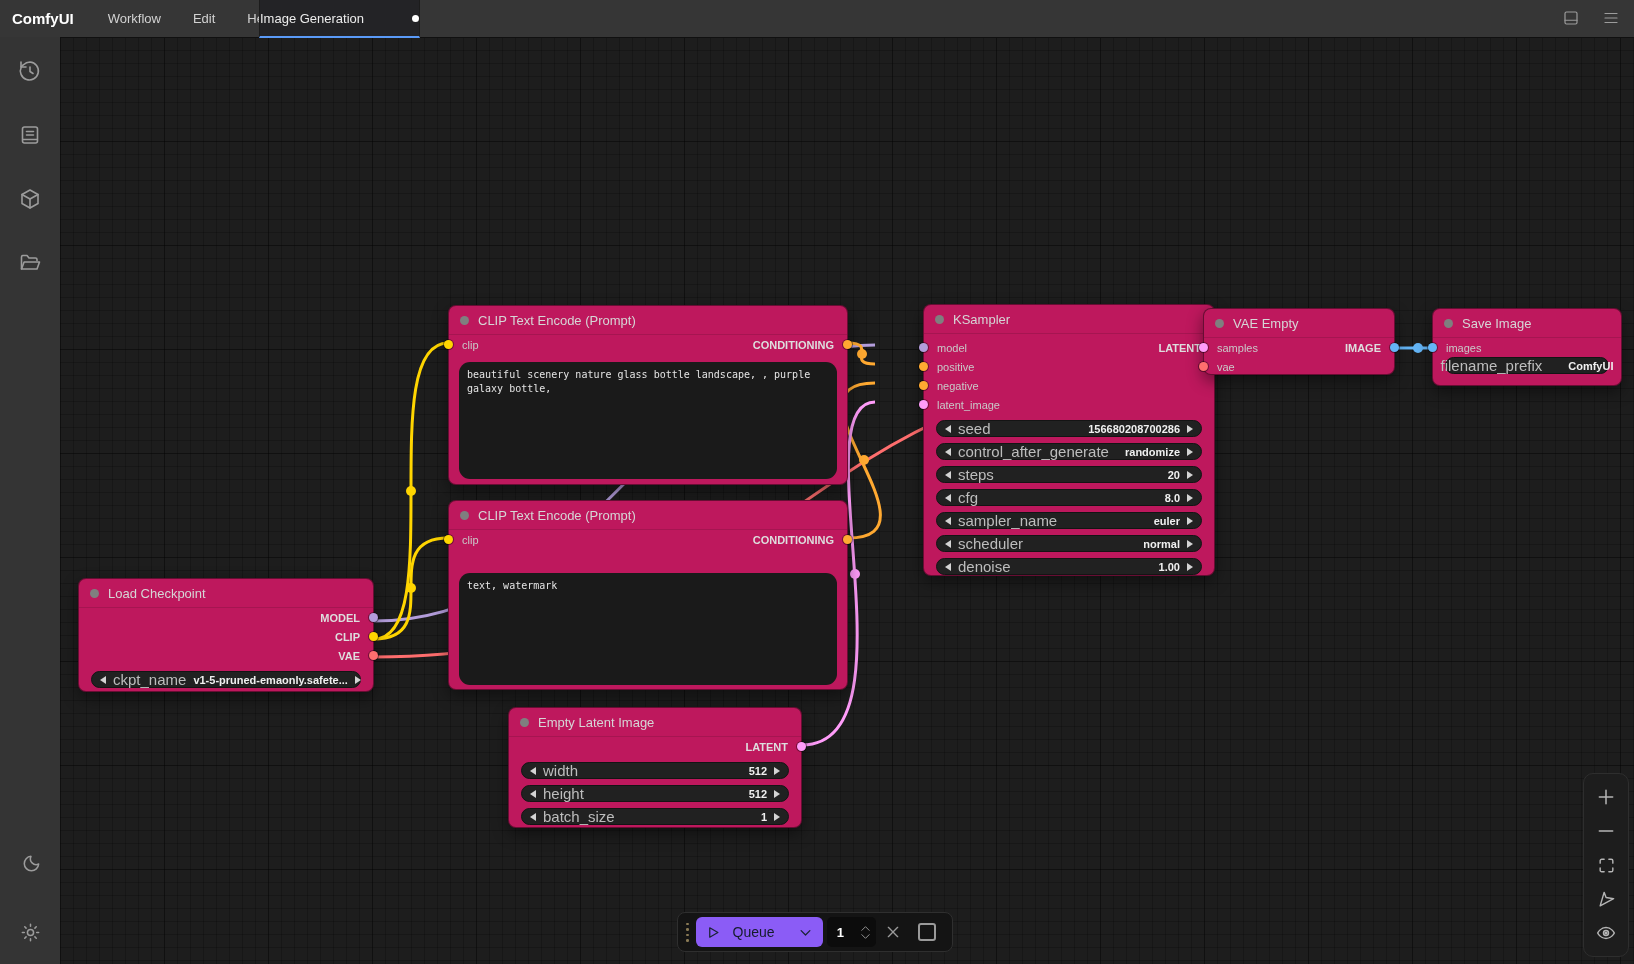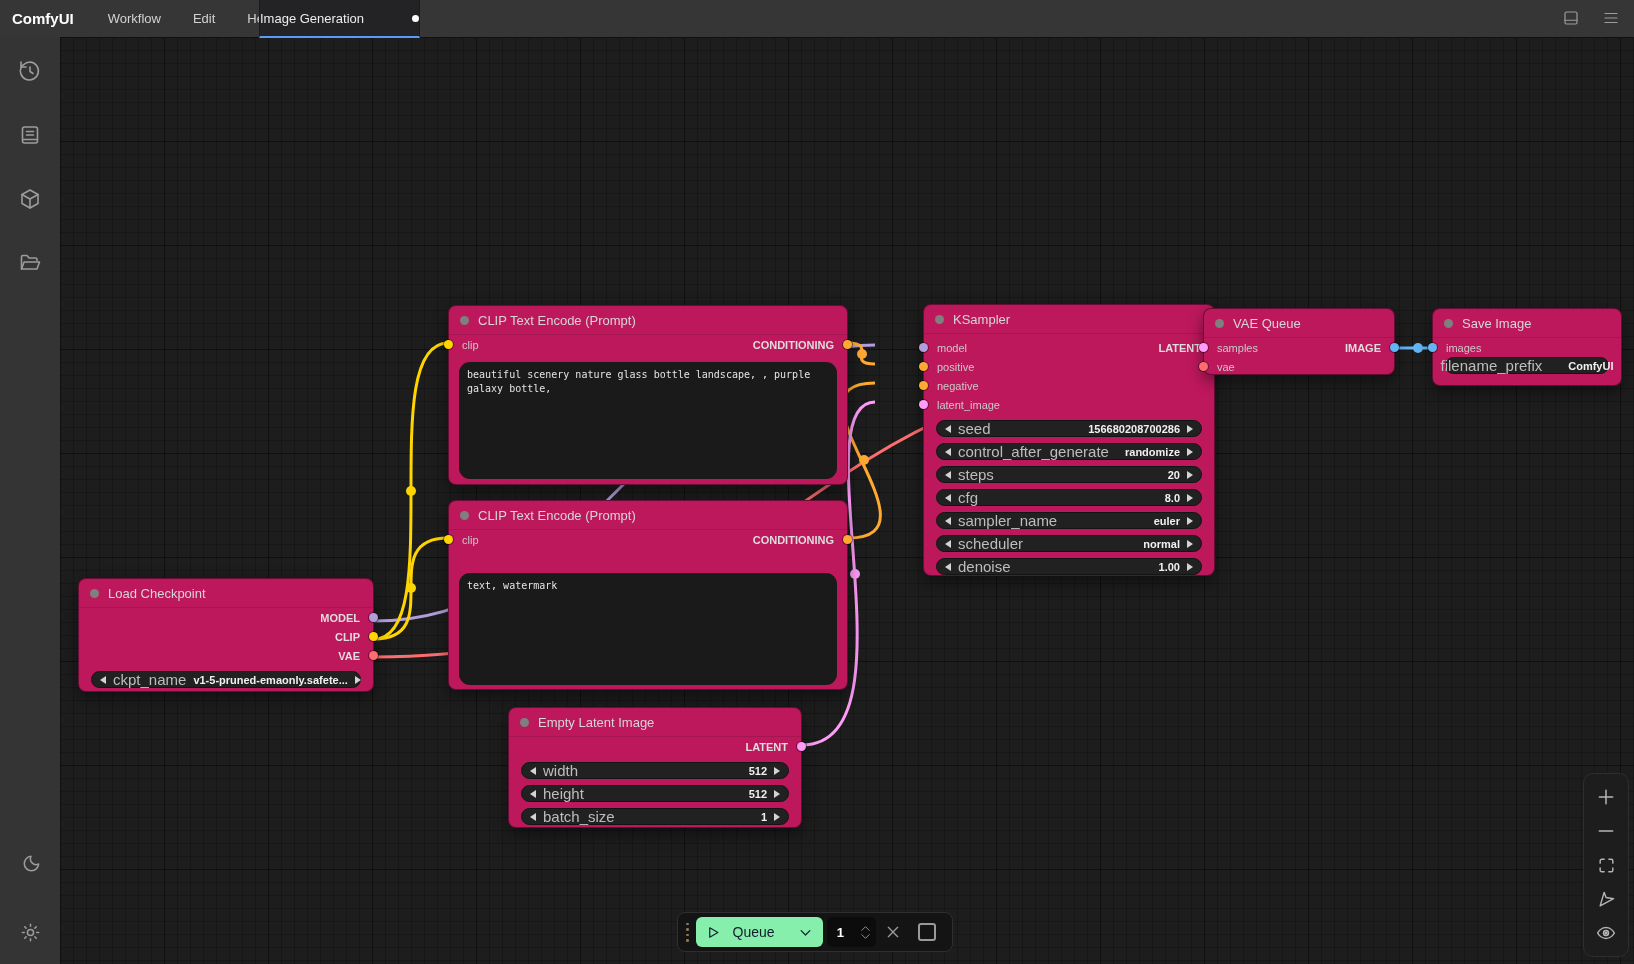--- a/index.html
+++ b/index.html
@@ -55,21 +55,21 @@
   .widget.noarr{justify-content:center;gap:26px;}
   .widget.noarr .wname{flex:none;}
   .ntext{margin:8px 10px 0;background:#1a1a1a;border-radius:11px;padding:6px 8px;
     font-family:"DejaVu Sans Mono",monospace;font-size:10px;color:#e4e4e4;line-height:1.35;
     overflow:hidden;box-sizing:border-box;}
   
   #queue-panel{position:absolute;left:677px;top:912px;width:276px;height:40px;background:#141414;
     border:1px solid #2f2f2f;border-radius:8px;z-index:6;display:flex;align-items:center;padding:0 8px;box-sizing:border-box;}
   #drag-dots{display:flex;flex-direction:column;gap:3px;margin-right:7px;}
   #drag-dots i{width:2.5px;height:2.5px;border-radius:50%;background:#8a7a55;}
-  #queue-btn{width:128px;height:30px;background:#86efac;border-radius:6px;display:flex;align-items:center;
+  #queue-btn{width:128px;height:30px;background:#8b5cf6;border-radius:6px;display:flex;align-items:center;
     padding:0 10px;box-sizing:border-box;color:#141c2b;font-size:14px;gap:8px;}
   #queue-btn .qlabel{flex:1;text-align:left;margin-left:4px;}
   #batch-box{width:50px;height:30px;background:#0c0c0c;border-radius:5px;margin-left:4px;display:flex;
     align-items:center;padding:0 5px 0 10px;box-sizing:border-box;}
   #batch-value{color:#fff;font-weight:bold;font-size:13px;flex:1;}
   #batch-spin{display:flex;flex-direction:column;gap:1px;}
   .qicon{width:34px;height:30px;display:flex;align-items:center;justify-content:center;color:#8f8f8f;}
   #stop-box{width:14px;height:14px;border:2px solid #9a9a9a;border-radius:3px;}
   
   #zoom-toolbar{position:absolute;left:1583px;top:773px;width:46px;height:184px;background:#1d1d1d;
@@ -230,21 +230,21 @@
       <i class="arr l"></i>
       <span class="wname">denoise</span>
       <span class="wval">1.00</span>
       <i class="arr r"></i>
     </div>
 </div>
 
 <div class="node" style="left:1203px;top:308px;width:192px;height:67px;">
   <div class="nhead">
     <span class="ndot"></span>
-    <span class="ntitle">VAE Queue</span>
+    <span class="ntitle">VAE Empty</span>
   </div>
   <div class="prow">
     <span class="plabel">samples</span>
     <span class="olabel">IMAGE</span>
     <i class="pdot in c-latent"></i>
     <i class="pdot out c-image"></i>
   </div>
   <div class="prow">
       <span class="plabel">vae</span>
       <i class="pdot in c-vae"></i>

